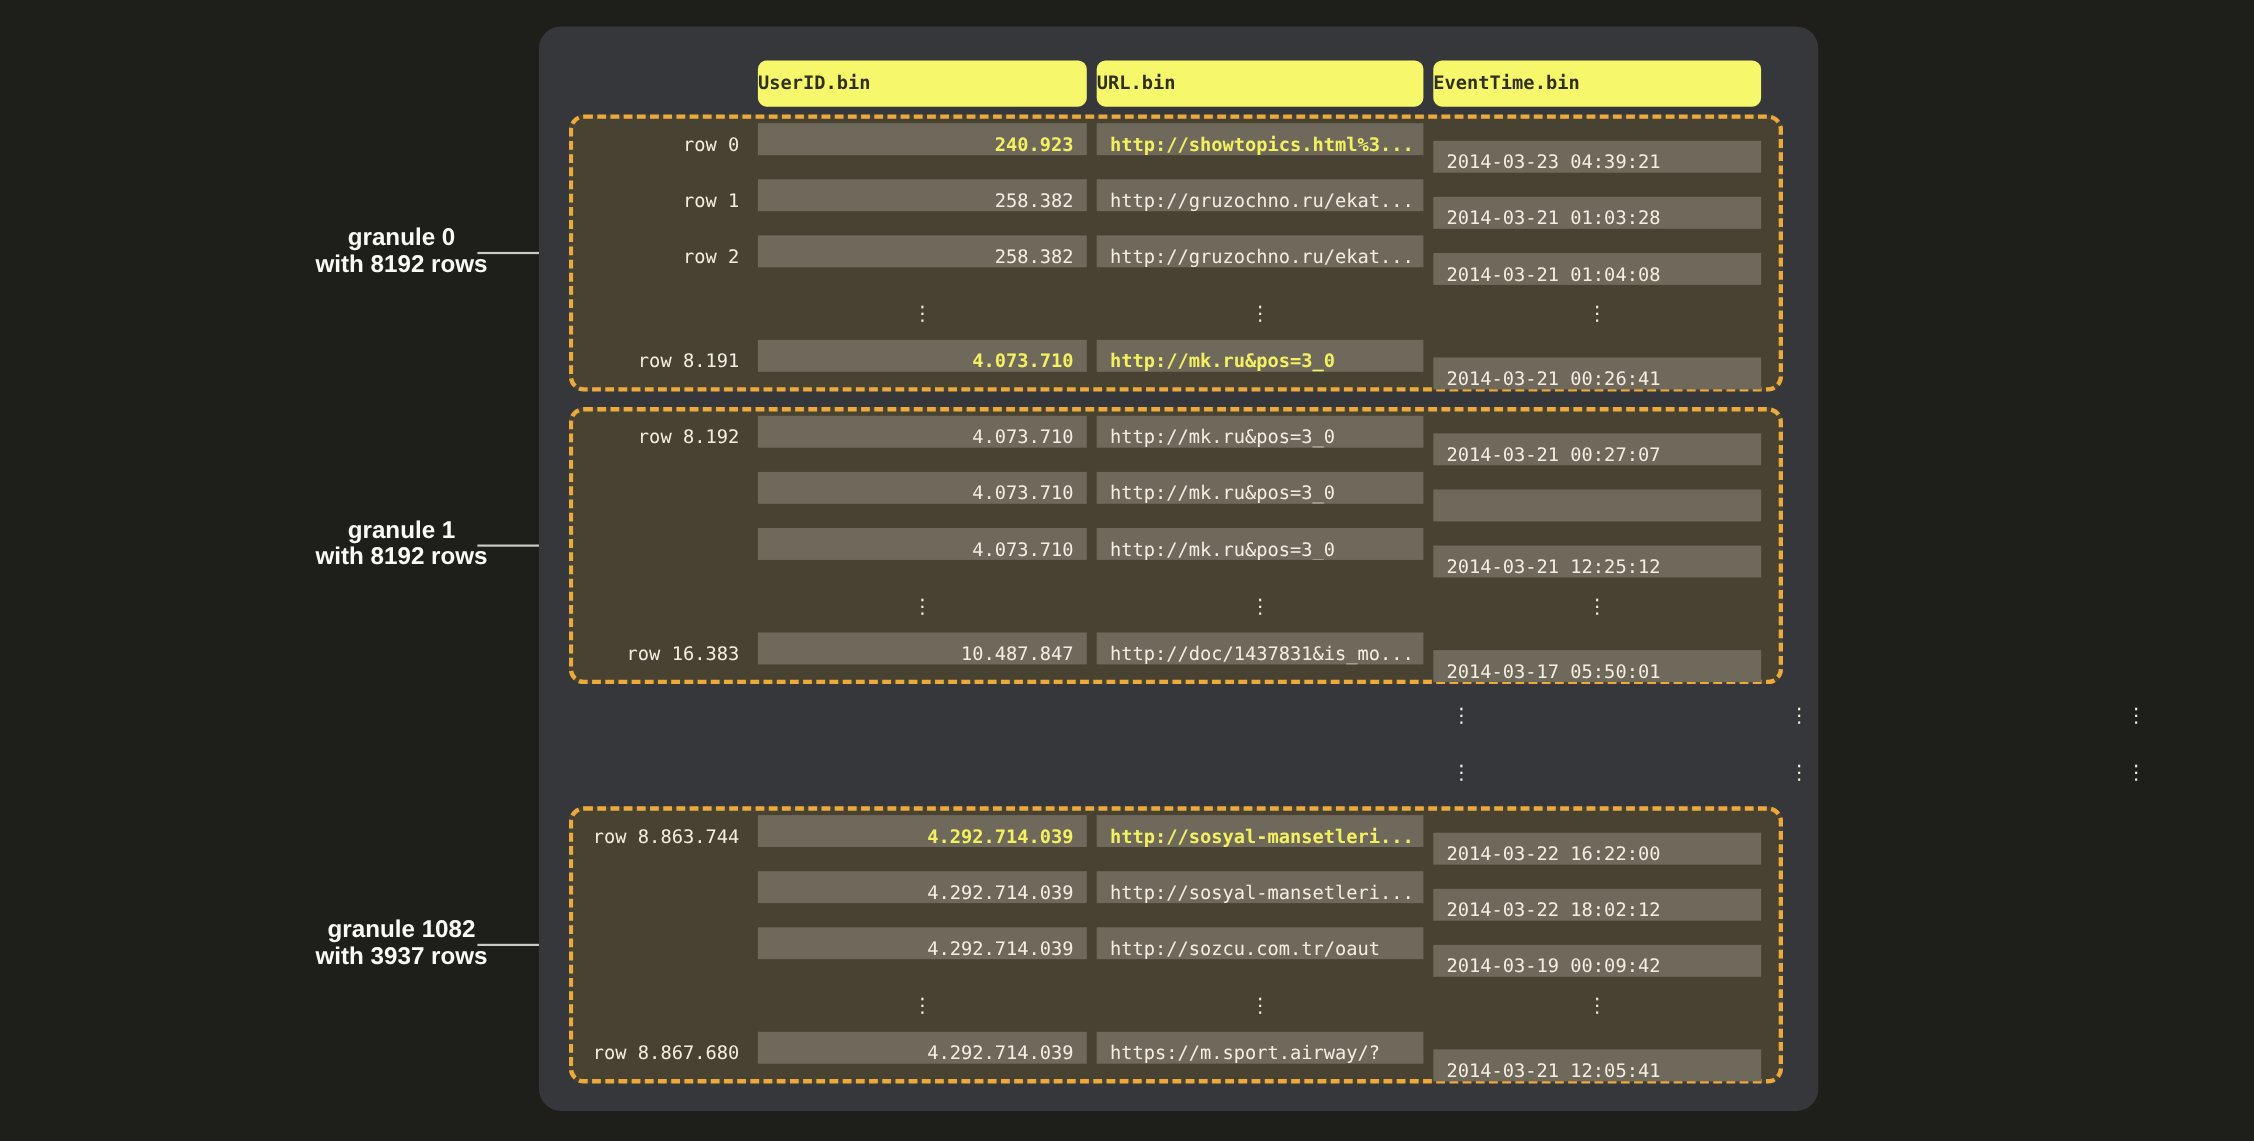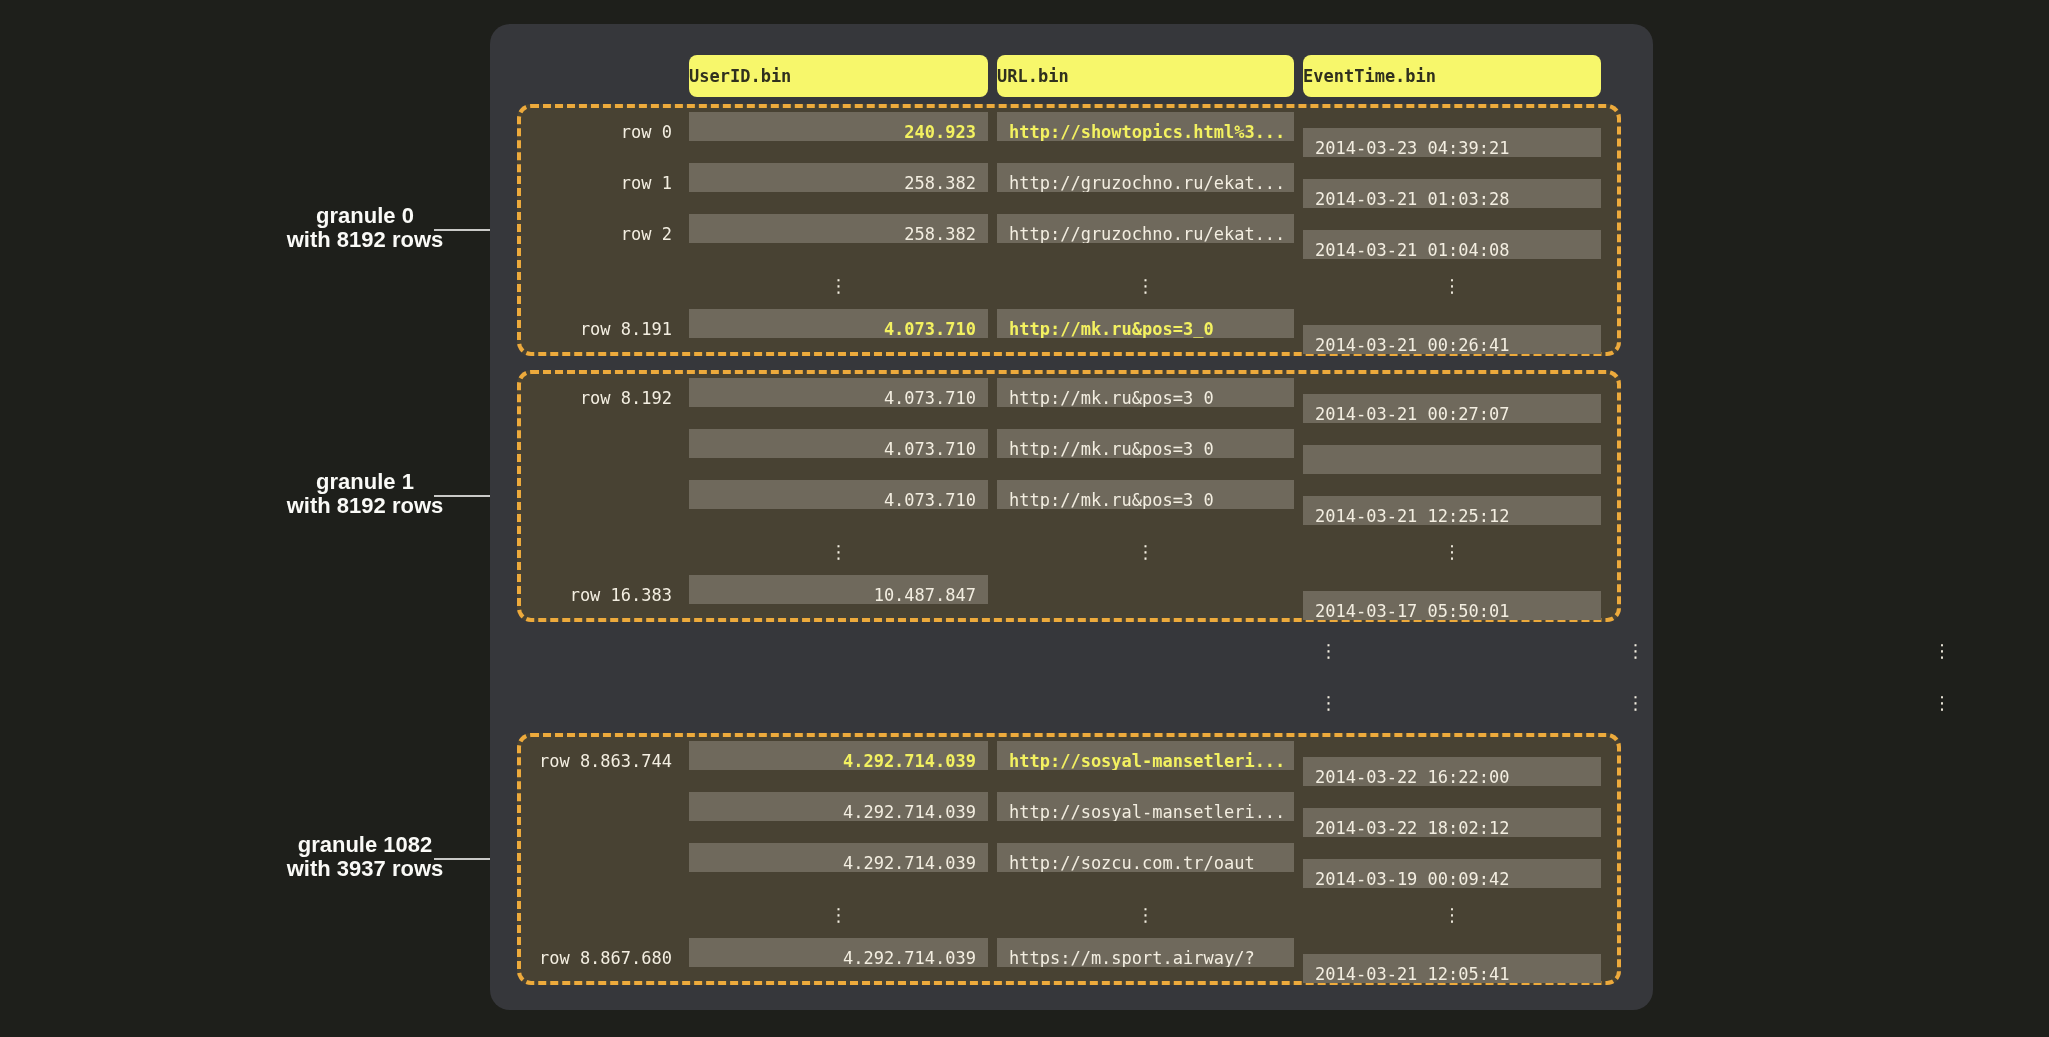--- a/index.html
+++ b/index.html
@@ -143,20 +143,21 @@
             <div class="cell time">2014-03-21 12:25:12</div>
           </div>
           <div class="grow" style="top: 157px;">
             <div class="ellipsis-cell e0">⋮</div>
             <div class="ellipsis-cell e1">⋮</div>
             <div class="ellipsis-cell e2">⋮</div>
           </div>
           <div class="grow" style="top: 201px;">
             <div class="row-label">row 16.383</div>
             <div class="cell user">10.487.847</div>
+            <div class="cell url">http://doc/1437831&amp;is_mo...</div>
             <div class="cell time">2014-03-17 05:50:01</div>
           </div>
         </div>
         <div class="granule-box" style="top: 709px;">
           <div class="grow" style="top: 4px;">
             <div class="row-label">row 8.863.744</div>
             <div class="cell user hl">4.292.714.039</div>
             <div class="cell url hl">http://sosyal-mansetleri...</div>
             <div class="cell time">2014-03-22 16:22:00</div>
           </div>

